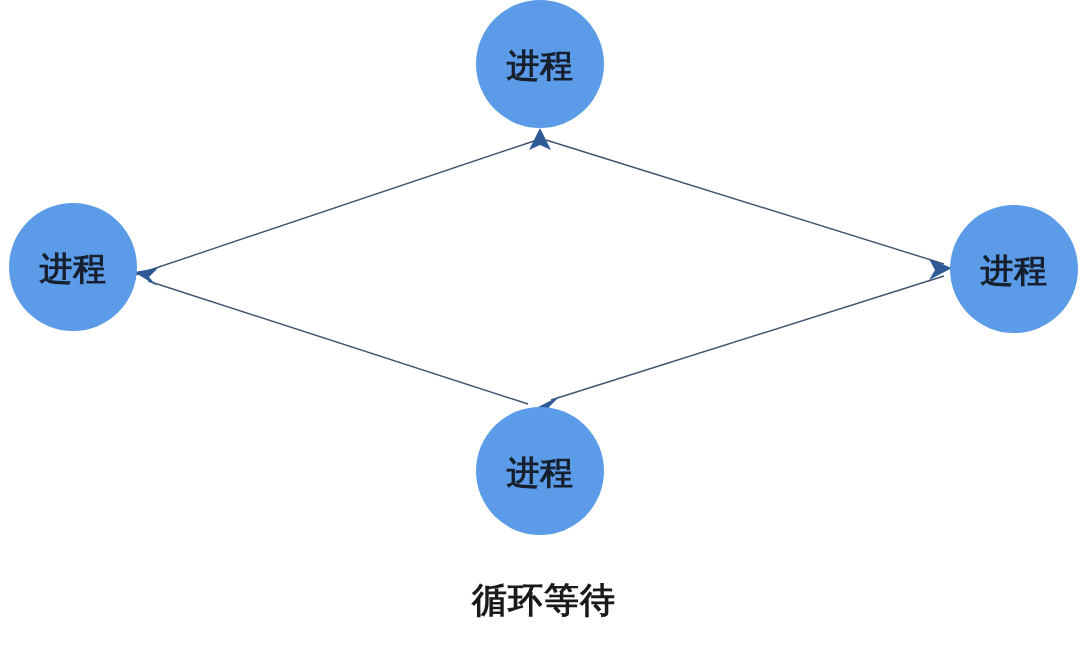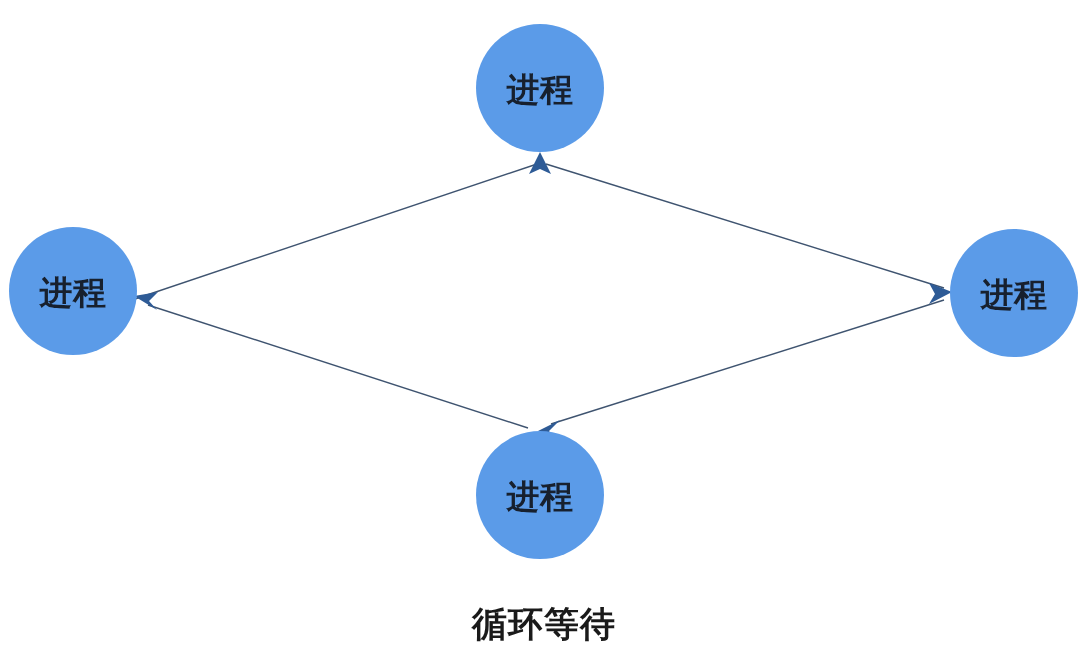--- a/index.html
+++ b/index.html
@@ -12,21 +12,20 @@
     height: 654px;
     position: relative;
     overflow: hidden;
     font-family: "DejaVu Sans", "Liberation Sans", sans-serif;
   }
   #stage {
     position: absolute;
     inset: 0;
     width: 1080px;
     height: 459px;
-    margin-top: 24px;
   }
   .diagram-svg {
     position: absolute;
     left: 0;
     top: 0;
     width: 1080px;
     height: 654px;
     display: block;
   }
   .node-label {

